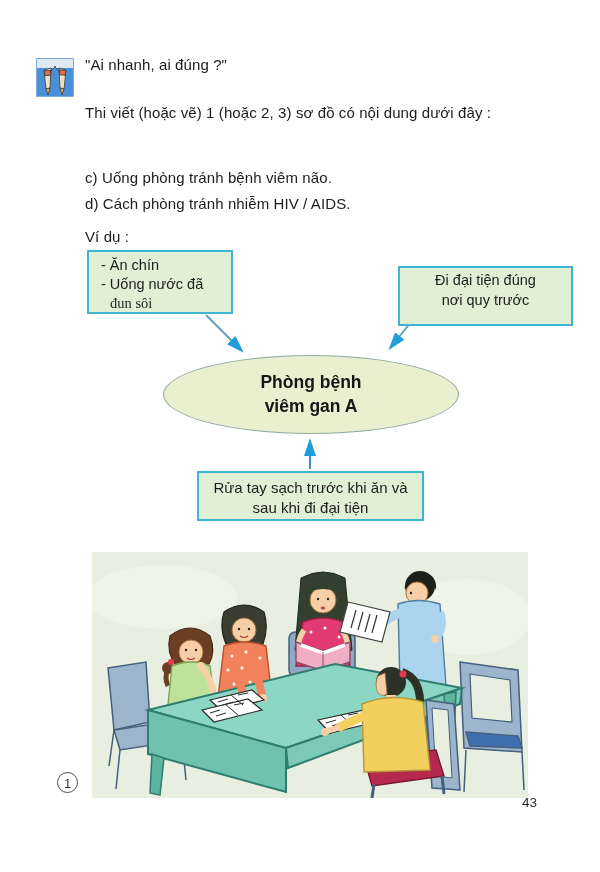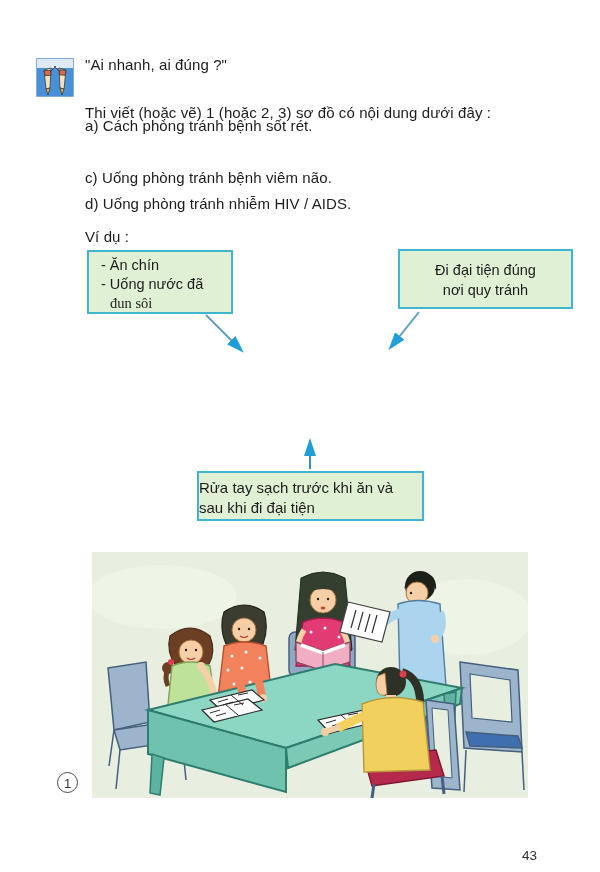--- a/index.html
+++ b/index.html
@@ -20,36 +20,36 @@
   .t-vd{top:228px;}
   
   .diagram{position:absolute;left:0;top:245px;width:600px;height:307px;}
   .arrows{position:absolute;left:0;top:0;width:600px;height:307px;}
   .dbox{
     position:absolute;background:#dff0d5;border:2px solid #3fb5cf;
     font-size:14.5px;color:#1c1c1c;box-sizing:border-box;
   }
   .dbox-left{left:87px;top:5px;width:146px;height:64px;padding:4px 4px 4px 12px;line-height:19px;}
   .dbox-left .indent{padding-left:9px;font-family:Liberation Serif, serif;}
-  .dbox-right{left:398px;top:4px;width:175px;height:60px;text-align:center;padding-top:9px;line-height:20px;}
-  .dbox-bottom{left:197px;top:226px;width:227px;height:50px;padding-top:5px;line-height:20px;font-size:15px;}
+  .dbox-right{left:398px;top:21px;width:175px;height:60px;text-align:center;padding-top:2px;line-height:20px;}
+  .dbox-bottom{left:197px;top:226px;width:227px;height:50px;text-align:center;padding-top:5px;line-height:20px;font-size:15px;}
   .dellipse{
     position:absolute;left:163px;top:110px;width:296px;height:79px;
     background:#eaf0cf;border:1.6px solid #8fa8a0;border-radius:50%;
     text-align:center;box-sizing:border-box;padding-top:14px;
   }
   .eline{font-size:17.5px;font-weight:bold;color:#161616;line-height:24px;}
   
   .illus{position:absolute;left:92px;top:552px;width:436px;height:246px;}
   
   .fig-circle{
     position:absolute;left:57px;top:772px;width:21px;height:21px;border:1.4px solid #4a4a4a;
     border-radius:50%;text-align:center;line-height:21px;font-size:13px;color:#333;box-sizing:border-box;
   }
-  .page-num{position:absolute;left:522px;top:848px;font-size:13.5px;color:#2d2d2d;}
+  .page-num{position:absolute;left:522px;top:795px;font-size:13.5px;color:#2d2d2d;}
 </style>
 </head>
 <body>
 
 <div class="page">
 
   <div class="act-icon">
     <svg width="38" height="39" viewBox="0 0 38 39">
       <rect x="0" y="0" width="38" height="39" fill="#4a90d9" stroke="#b9c6d6" stroke-width="1"></rect>
       <rect x="1" y="1" width="36" height="9" fill="#dfe9f2"></rect>
@@ -61,23 +61,22 @@
         <polygon points="24,30 28,31 26,37" fill="#e8b24a"></polygon>
         <rect x="23.6" y="12" width="6" height="5" fill="#e06a4a" transform="rotate(5 26 14)"></rect>
         <line x1="14" y1="14" x2="20" y2="8"></line>
         <line x1="24" y1="14" x2="18" y2="8"></line>
       </g>
     </svg>
   </div>
 
   <div class="tline t-title">"Ai nhanh, ai đúng ?"</div>
   <div class="tline t-intro">Thi viết (hoặc vẽ) 1 (hoặc 2, 3) sơ đồ có nội dung dưới đây :</div>
-  <div class="tline t-a">a) Cách phòng tránh bệnh sốt rét.</div>
   <div class="tline t-c">c) Uống phòng tránh bệnh viêm não.</div>
-  <div class="tline t-d">d) Uống phòng tránh nhiễm HIV / AIDS.</div>
+  <div class="tline t-d">d) Cách phòng tránh nhiễm HIV / AIDS.</div>
   <div class="tline t-vd">Ví dụ :</div>
 
   <div class="diagram">
     <svg class="arrows" viewBox="0 0 600 307">
       <defs>
         <marker id="ah" markerWidth="10" markerHeight="8" refX="7" refY="3" orient="auto">
           <path d="M0,0 L9,3 L0,6 Z" fill="#1f9ed8"></path>
         </marker>
       </defs>
       <line x1="206" y1="70" x2="241" y2="105" stroke="#5fa0b8" stroke-width="2" marker-end="url(#ah)"></line>
@@ -86,23 +85,27 @@
     </svg>
 
     <div class="dbox dbox-left">
       <div>- Ăn chín</div>
       <div>- Uống nước đã</div>
       <div class="indent">đun sôi</div>
     </div>
 
     <div class="dbox dbox-right">
       <div>Đi đại tiện đúng</div>
-      <div>nơi quy tránh</div>
-    </div>
-
+      <div>nơi quy trước</div>
+    </div>
+
+    <div class="dellipse">
+      <div class="eline">Phòng bệnh</div>
+      <div class="eline">viêm gan A</div>
+    </div>
 
     <div class="dbox dbox-bottom">
       <div>Rửa tay sạch trước khi ăn và</div>
       <div>sau khi đi đại tiện</div>
     </div>
   </div>
 
   <div class="illus">
     <svg viewBox="0 0 436 246" width="436" height="246">
       <rect width="436" height="246" fill="#e8efe0"></rect>

